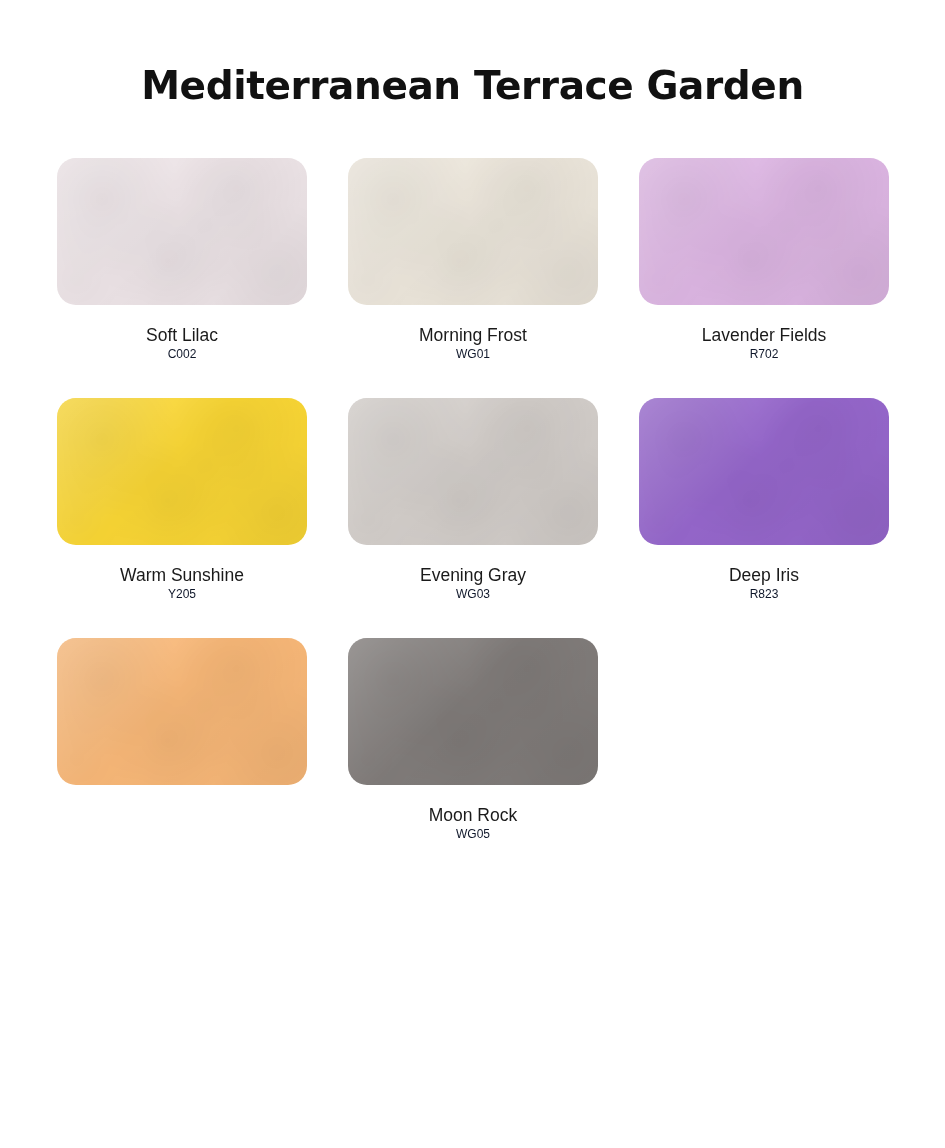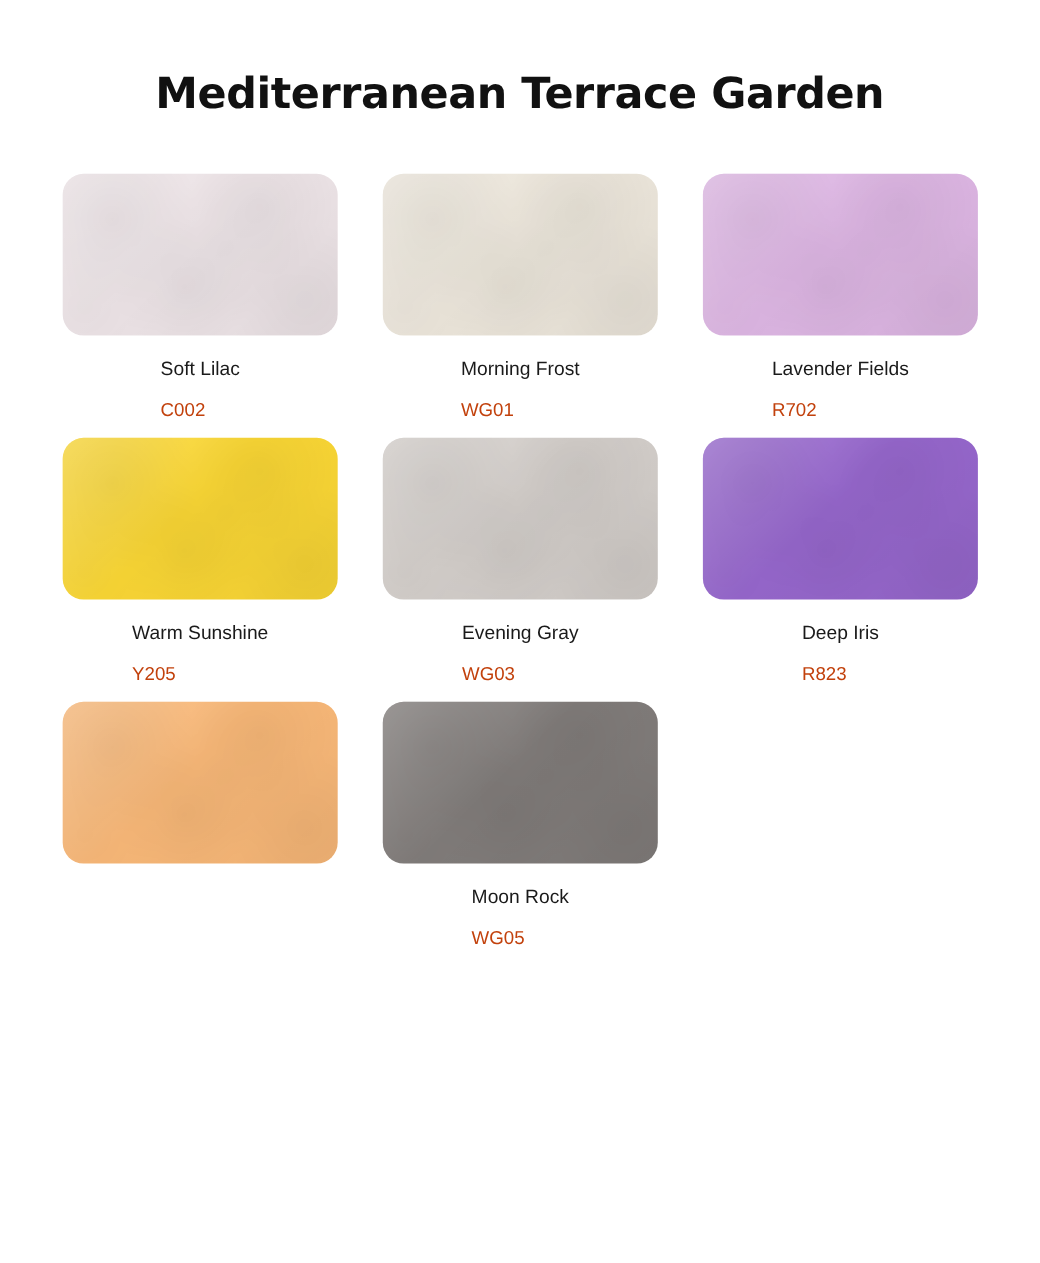--- a/index.html
+++ b/index.html
@@ -82,31 +82,32 @@
   .swatch-chip .sheen {
     position: absolute;
     inset: 0;
     border-radius: 19px;
     background: linear-gradient(135deg, rgba(255,255,255,0.22) 0%, rgba(255,255,255,0) 45%, rgba(0,0,0,0.045) 100%);
     pointer-events: none;
   }
 
   .swatch-caption {
     margin-top: 19px;
+    text-align: center;
     line-height: 1.26;
   }
   .swatch-name {
     font-size: 17.5px;
     color: #1a1a1a;
     white-space: nowrap;
   }
   .swatch-code {
-    font-size: 17px;
-    color: #c2410c;
-    margin-top: 16px;
+    font-size: 12px;
+    color: #0f172a;
+    margin-top: 1px;
     white-space: nowrap;
   }
 </style>
 </head>
 <body style="background: rgb(255, 255, 255);">
 
 <div class="page">
 
   <div class="palette-title">Mediterranean Terrace Garden</div>
 

